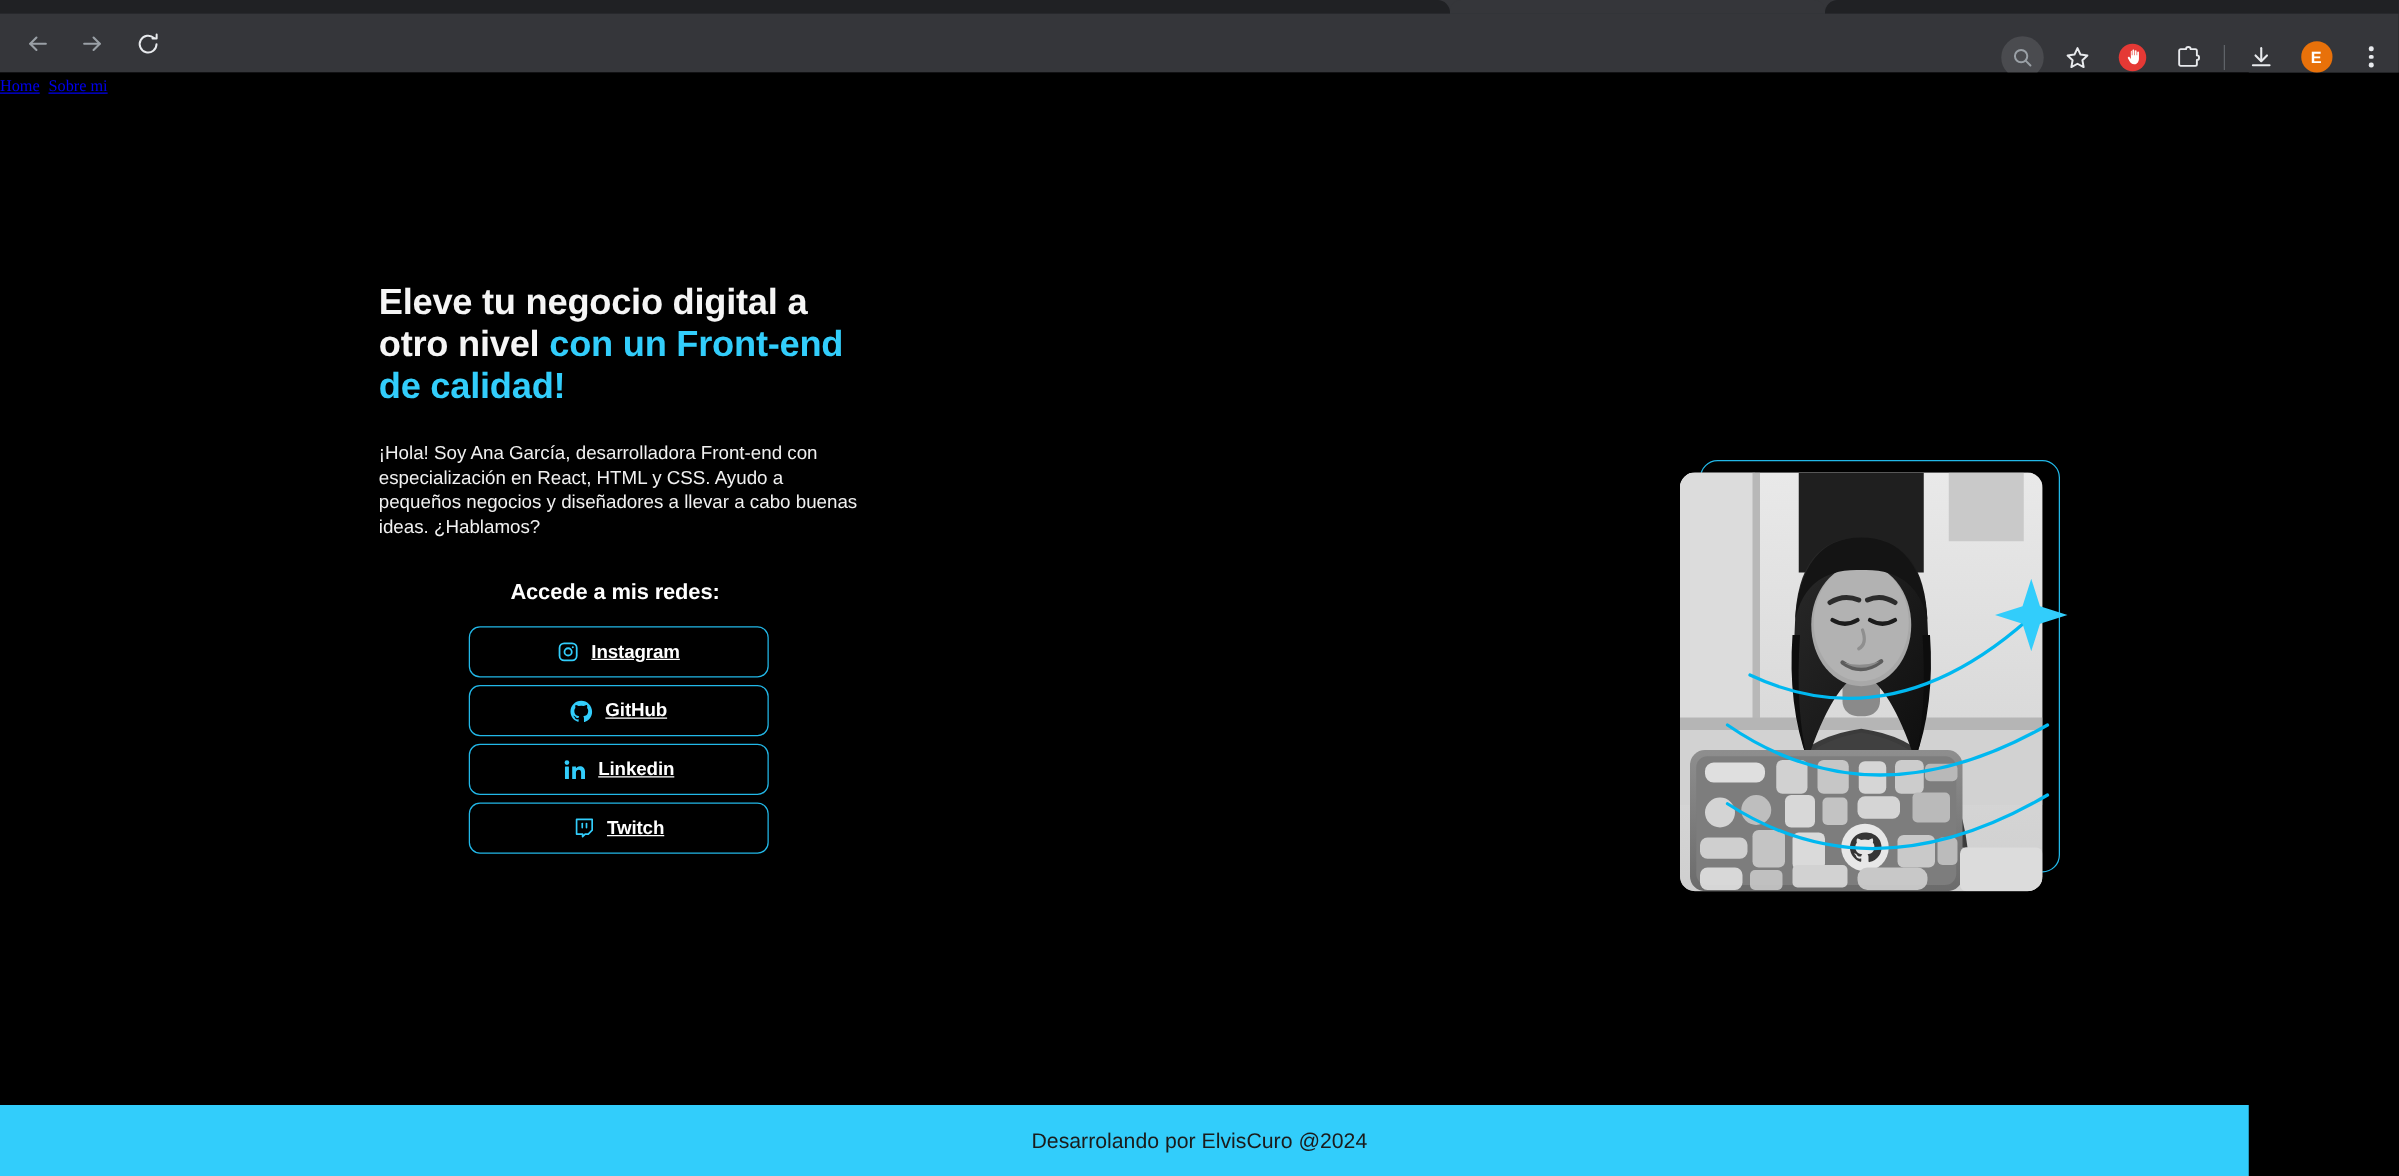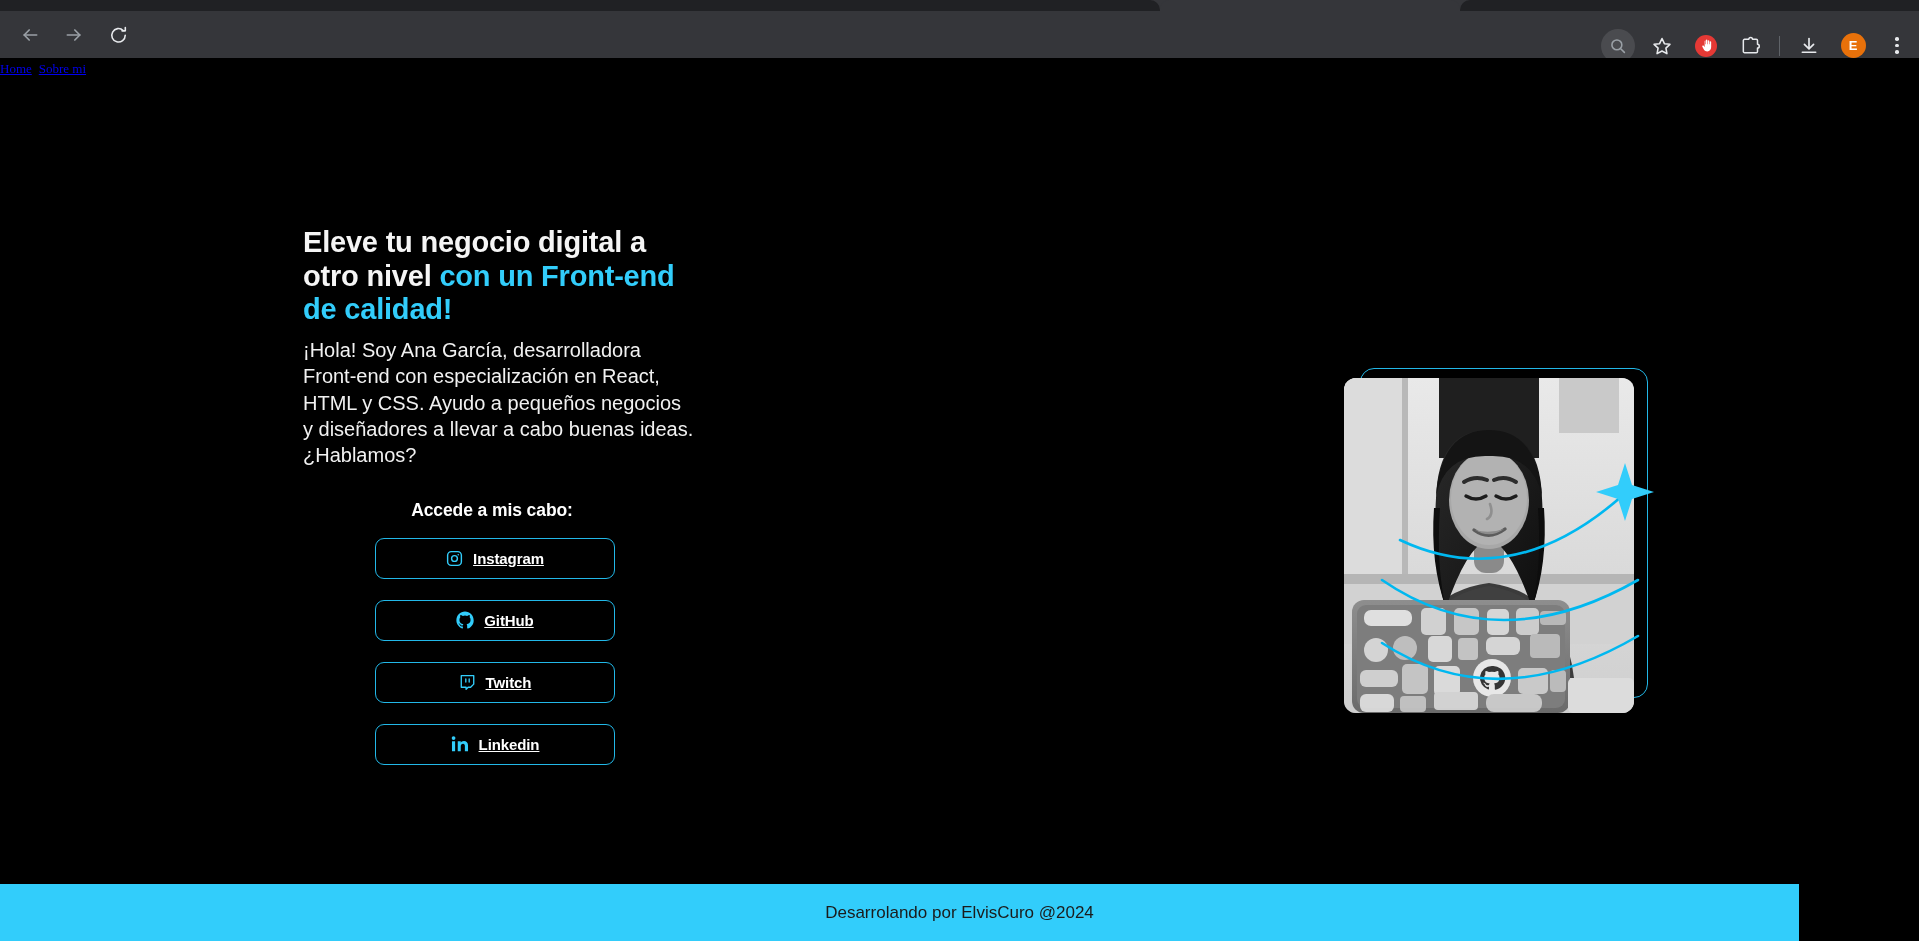--- a/index.html
+++ b/index.html
@@ -110,34 +110,34 @@
   .hero-text{
     position:absolute; left:287px; top:168px; width:400px;
   }
   h1.headline{
     font-size:29px; line-height:1.16; font-weight:bold;
     color:#f5f5f5; letter-spacing:-.2px;
   }
   h1.headline .accent{ color:#32cdfb; }
 
   p.lede{
-    margin-top:10px;
-    font-size:20px; line-height:1.32; color:#f1f1f1;
+    margin-top:26px;
+    font-size:15px; line-height:1.32; color:#f1f1f1;
     max-width:392px;
   }
 
   h2.redes{
     margin-top:31px; text-align:center;
     font-size:17.5px; font-weight:bold; color:#ffffff;
     letter-spacing:-.1px; padding-right:22px;
   }
 
   .social-list{
     margin-top:17px; padding-left:72px;
-    display:flex; flex-direction:column; gap:21px;
+    display:flex; flex-direction:column; gap:6px;
   }
   .social-btn{
     width:240px; height:41px;
     border:1.6px solid #22b8e8; border-radius:9px;
     background:#000;
     display:flex; align-items:center; justify-content:center; gap:10px;
     color:#ffffff; font-size:15px; font-weight:bold;
     letter-spacing:-.1px;
   }
   .social-btn svg{ display:block; flex:0 0 auto; }
@@ -273,56 +273,56 @@
   </div>
 
   <div class="hero">
 
     <div class="hero-text">
 
       <h1 class="headline"><span>Eleve tu negocio digital a otro nivel </span><span class="accent">con un Front-end de calidad!</span></h1>
 
       <p class="lede">¡Hola! Soy Ana García, desarrolladora Front-end con especialización en React, HTML y CSS. Ayudo a pequeños negocios y diseñadores a llevar a cabo buenas ideas. ¿Hablamos?</p>
 
-      <h2 class="redes">Accede a mis cabo:</h2>
+      <h2 class="redes">Accede a mis redes:</h2>
 
       <div class="social-list">
 
         <a class="social-btn" href="#">
           <svg width="17" height="17" viewBox="0 0 24 24" fill="none" stroke="#32cdfb" stroke-width="2" stroke-linecap="round" stroke-linejoin="round">
             <rect x="2.3" y="2.3" width="19.4" height="19.4" rx="5.2"></rect>
             <circle cx="12" cy="12" r="4.1"></circle>
             <circle cx="17.3" cy="6.7" r="1.15" fill="#32cdfb" stroke="none"></circle>
           </svg>
           <span class="label">Instagram</span>
         </a>
 
         <a class="social-btn" href="#">
           <svg width="18" height="18" viewBox="0 0 24 24" fill="#32cdfb">
             <path d="M12 .8C5.6.8.5 5.9.5 12.3c0 5.1 3.3 9.4 7.9 10.9.6.1.8-.2.8-.6v-2c-3.2.7-3.9-1.5-3.9-1.5-.5-1.3-1.3-1.7-1.3-1.7-1-.7.1-.7.1-.7 1.1.1 1.7 1.2 1.7 1.2 1 1.8 2.7 1.3 3.4 1 .1-.8.4-1.3.7-1.6-2.6-.3-5.3-1.3-5.3-5.8 0-1.3.5-2.3 1.2-3.1-.1-.3-.5-1.5.1-3.1 0 0 1-.3 3.2 1.2a11 11 0 0 1 5.8 0c2.2-1.5 3.2-1.2 3.2-1.2.6 1.6.2 2.8.1 3.1.8.8 1.2 1.8 1.2 3.1 0 4.5-2.7 5.5-5.3 5.8.4.4.8 1.1.8 2.2v3.3c0 .4.2.7.8.6 4.6-1.5 7.9-5.8 7.9-10.9C23.5 5.9 18.4.8 12 .8z"></path>
           </svg>
           <span class="label">GitHub</span>
         </a>
 
         <a class="social-btn" href="#">
+          <svg width="18" height="18" viewBox="0 0 24 24" fill="#32cdfb">
+            <rect x="1.3" y="8.3" width="4.2" height="13.4" rx="0.4"></rect>
+            <circle cx="3.4" cy="4.1" r="2.5"></circle>
+            <path d="M9 8.3h4v1.9c.6-1.1 2-2.3 4.2-2.3 3.3 0 5.5 2 5.5 6.1v7.7h-4.2v-7c0-1.9-.8-3.1-2.5-3.1-1.5 0-2.4 1-2.8 2-.1.3-.2.8-.2 1.3v6.8H9z"></path>
+          </svg>
+          <span class="label">Linkedin</span>
+        </a>
+
+        <a class="social-btn" href="#">
           <svg width="17" height="17" viewBox="0 0 24 24" fill="none" stroke="#32cdfb" stroke-width="1.9" stroke-linejoin="round">
             <path d="M3.2 2.2h17.6v12.1l-4.4 4.4h-3.5l-2.9 2.9v-2.9H3.2z"></path>
             <line x1="9.6" y1="6.9" x2="9.6" y2="11.4" stroke-linecap="round"></line>
             <line x1="14.4" y1="6.9" x2="14.4" y2="11.4" stroke-linecap="round"></line>
           </svg>
           <span class="label">Twitch</span>
-        </a>
-
-        <a class="social-btn" href="#">
-          <svg width="18" height="18" viewBox="0 0 24 24" fill="#32cdfb">
-            <rect x="1.3" y="8.3" width="4.2" height="13.4" rx="0.4"></rect>
-            <circle cx="3.4" cy="4.1" r="2.5"></circle>
-            <path d="M9 8.3h4v1.9c.6-1.1 2-2.3 4.2-2.3 3.3 0 5.5 2 5.5 6.1v7.7h-4.2v-7c0-1.9-.8-3.1-2.5-3.1-1.5 0-2.4 1-2.8 2-.1.3-.2.8-.2 1.3v6.8H9z"></path>
-          </svg>
-          <span class="label">Linkedin</span>
         </a>
 
       </div>
     </div>
 
     <div class="photo-wrap">
 
       <div class="photo-frame-outline"></div>
 
       <div class="photo">

